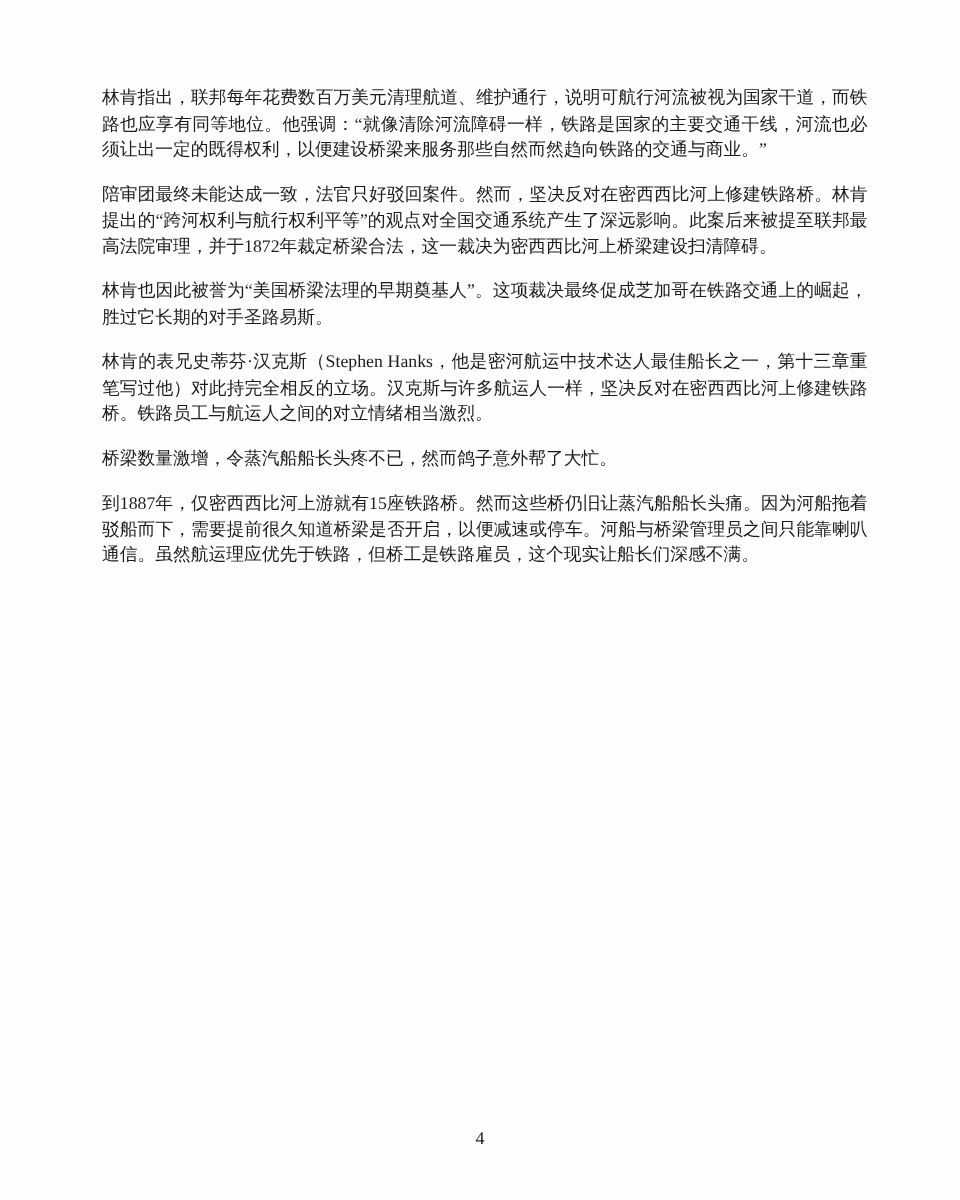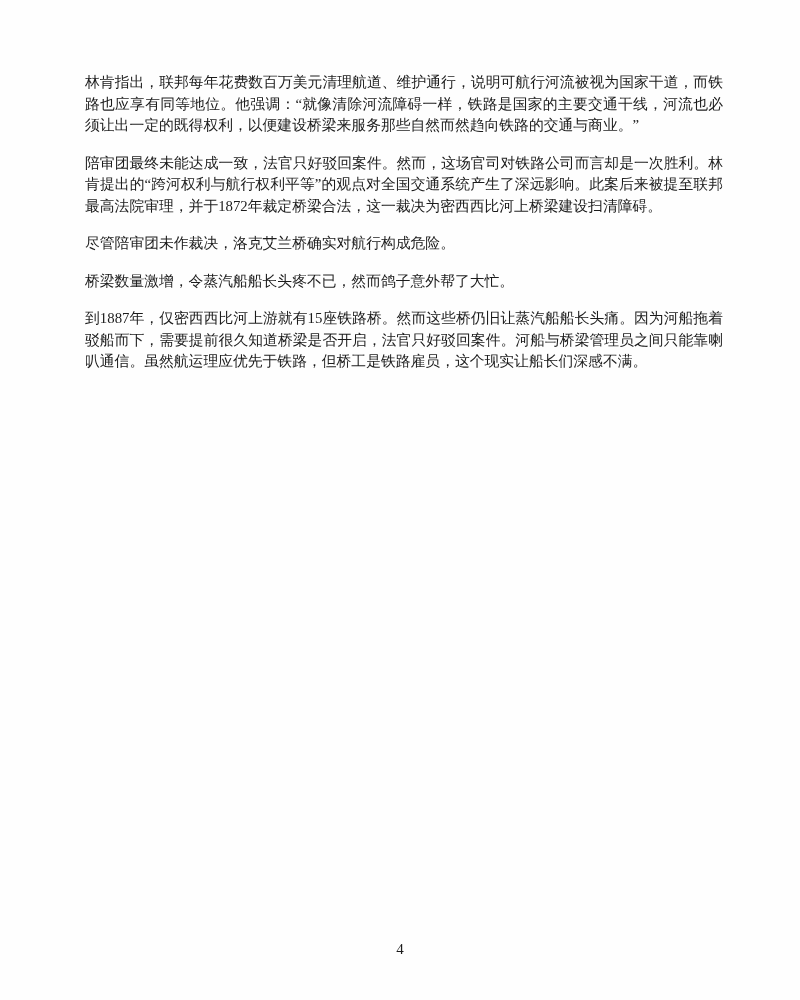--- a/index.html
+++ b/index.html
@@ -41,19 +41,20 @@
     line-height: 18px;
     color: #1b1b1b;
   }
 </style>
 </head>
 <body>
 
 <div class="page">
   <main class="text-block">
     <p>林肯指出，联邦每年花费数百万美元清理航道、维护通行，说明可航行河流被视为国家干道，而铁路也应享有同等地位。他强调：“就像清除河流障碍一样，铁路是国家的主要交通干线，河流也必须让出一定的既得权利，以便建设桥梁来服务那些自然而然趋向铁路的交通与商业。”</p>
-    <p>陪审团最终未能达成一致，法官只好驳回案件。然而，这场官司对铁路公司而言却是一次胜利。林肯提出的“跨河权利与航行权利平等”的观点对全国交通系统产生了深远影响。此案后来被提至联邦最高法院审理，并于1872年裁定桥梁合法，这一裁决为密西西比河上桥梁建设扫清障碍。</p>
-    <p>尽管陪审团未作裁决，洛克艾兰桥确实对航行构成危险。</p>
+    <p>陪审团最终未能达成一致，法官只好驳回案件。然而，坚决反对在密西西比河上修建铁路桥。林肯提出的“跨河权利与航行权利平等”的观点对全国交通系统产生了深远影响。此案后来被提至联邦最高法院审理，并于1872年裁定桥梁合法，这一裁决为密西西比河上桥梁建设扫清障碍。</p>
+    <p>林肯也因此被誉为“美国桥梁法理的早期奠基人”。这项裁决最终促成芝加哥在铁路交通上的崛起，胜过它长期的对手圣路易斯。</p>
+    <p>林肯的表兄史蒂芬·汉克斯（Stephen Hanks，他是密河航运中技术达人最佳船长之一，第十三章重笔写过他）对此持完全相反的立场。汉克斯与许多航运人一样，坚决反对在密西西比河上修建铁路桥。铁路员工与航运人之间的对立情绪相当激烈。</p>
     <p>桥梁数量激增，令蒸汽船船长头疼不已，然而鸽子意外帮了大忙。</p>
-    <p>到1887年，仅密西西比河上游就有15座铁路桥。然而这些桥仍旧让蒸汽船船长头痛。因为河船拖着驳船而下，需要提前很久知道桥梁是否开启，法官只好驳回案件。河船与桥梁管理员之间只能靠喇叭通信。虽然航运理应优先于铁路，但桥工是铁路雇员，这个现实让船长们深感不满。</p>
+    <p>到1887年，仅密西西比河上游就有15座铁路桥。然而这些桥仍旧让蒸汽船船长头痛。因为河船拖着驳船而下，需要提前很久知道桥梁是否开启，以便减速或停车。河船与桥梁管理员之间只能靠喇叭通信。虽然航运理应优先于铁路，但桥工是铁路雇员，这个现实让船长们深感不满。</p>
   </main>
   <div class="page-number">4</div>
 </div>
 
 </body></html>

